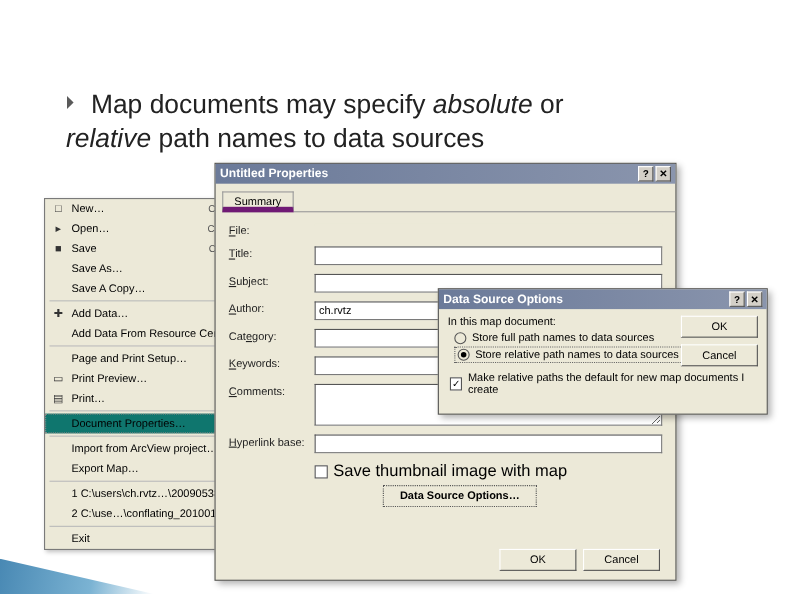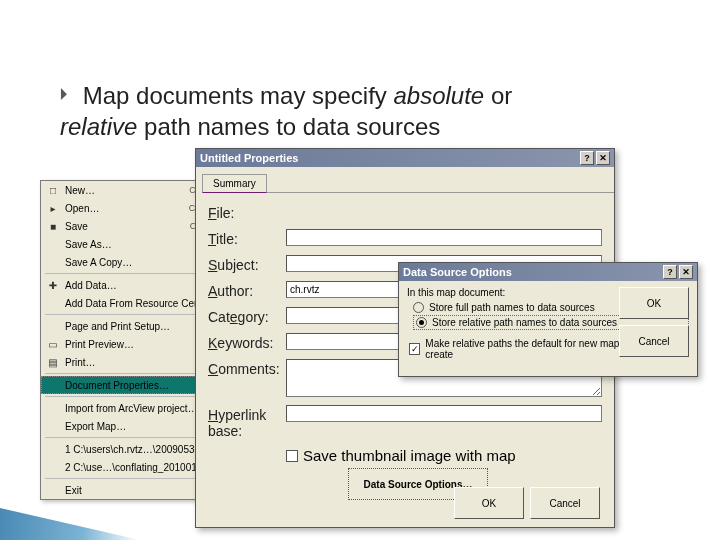--- a/index.html
+++ b/index.html
@@ -104,32 +104,32 @@
   .tab {
     padding: 3px 10px;
     font-size: 10px;
     background: #ece9d8;
     border: 1px solid #999;
     border-bottom: none;
     margin-right: 2px;
     position: relative;
     top: 1px;
   }
-  .tab.active { background: #ece9d8; border-bottom: 1px solid #701a75; }
+  .tab.active { background: #ece9d8; border-bottom: 5px solid #701a75; }
   .props-body {
     padding: 10px 12px 6px 12px;
   }
   .field-row {
     display: flex;
     align-items: flex-start;
     margin-bottom: 8px;
   }
   .field-label {
     width: 78px;
-    font-size: 14px;
+    font-size: 10px;
     color: #222;
     padding-top: 2px;
   }
   .field-label .u { text-decoration: underline; }
   .field-input {
     flex: 1;
     height: 17px;
     background: #fff;
     border: 1px solid #7a7a7a;
     border-top-color: #555; border-left-color: #555;
@@ -146,21 +146,21 @@
   }
   .checkbox {
     width: 12px; height: 12px;
     border: 1px solid #555;
     background: #fff;
     margin-right: 5px;
     display: flex; align-items: center; justify-content: center;
     font-size: 9px;
   }
   .btn {
-    height: 32px;
+    height: 20px;
     min-width: 70px;
     padding: 0 10px;
     background: #ece9d8;
     border: 1px solid #fff;
     border-right-color: #555; border-bottom-color: #555;
     font-size: 10px;
     display: inline-flex; align-items: center; justify-content: center;
   }
   .btn.dotted { border: 1px dotted #555; font-weight: bold; }
   .props-footer {

